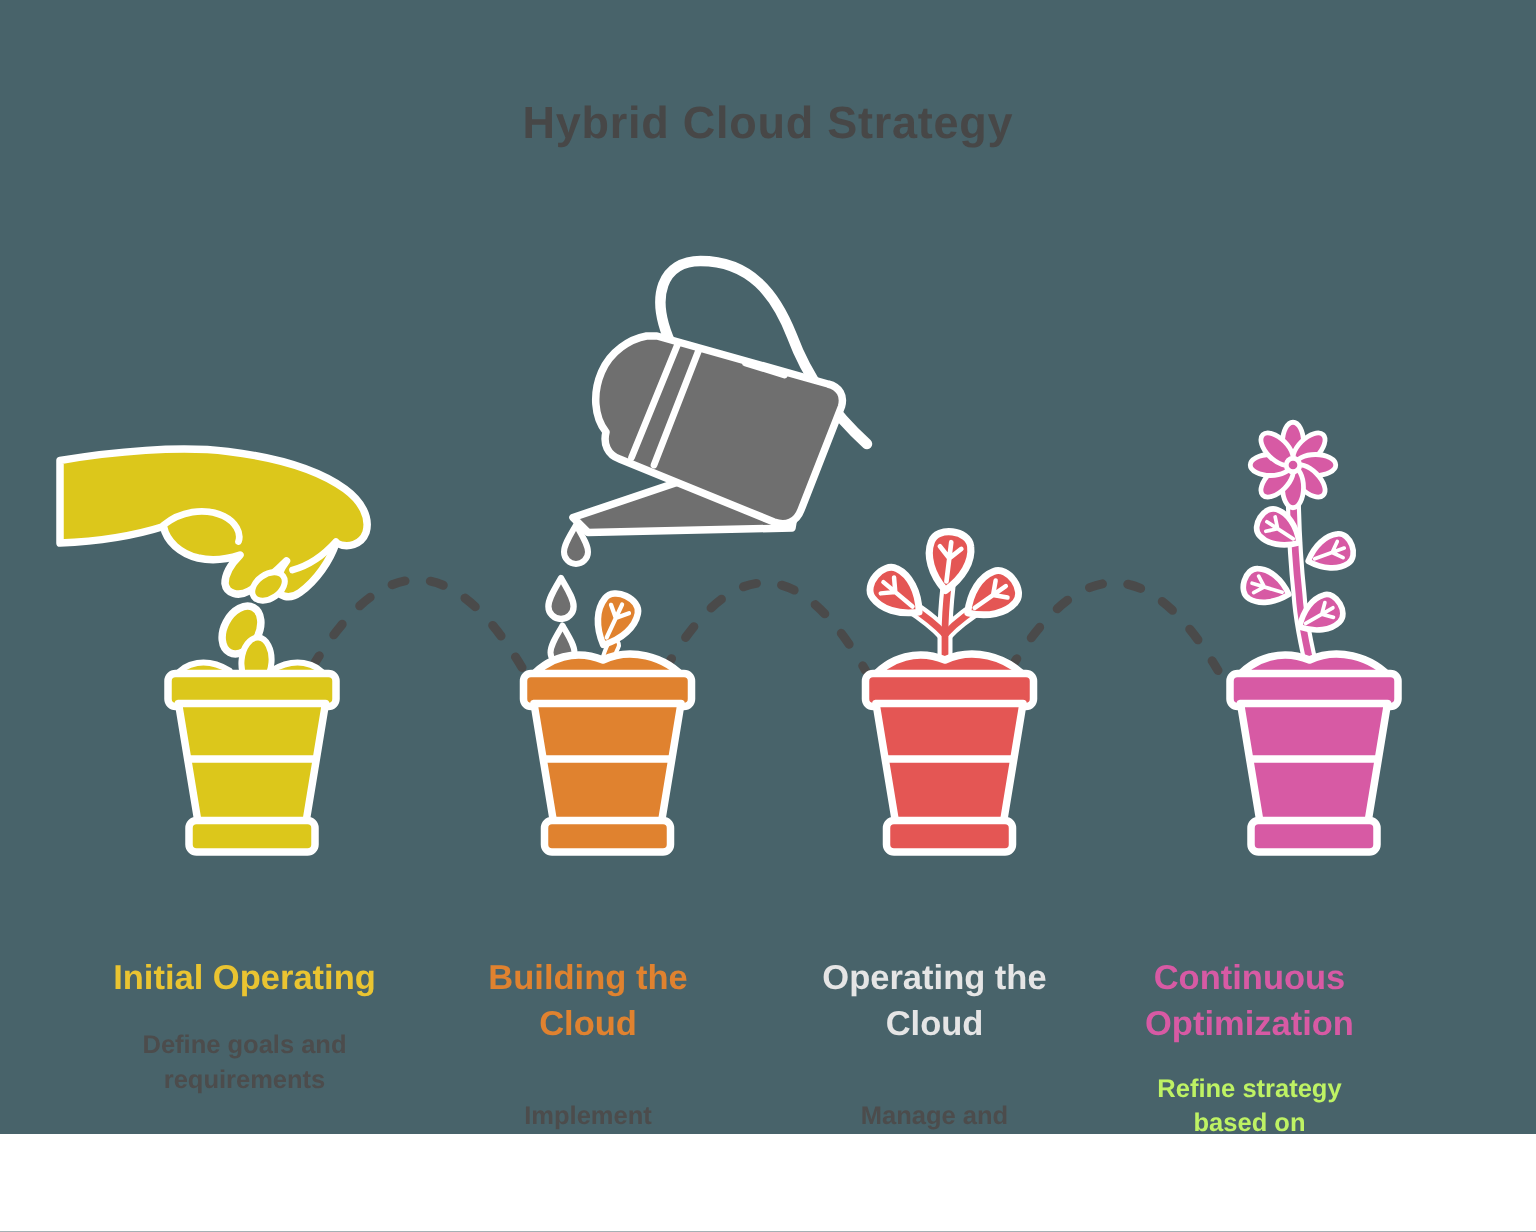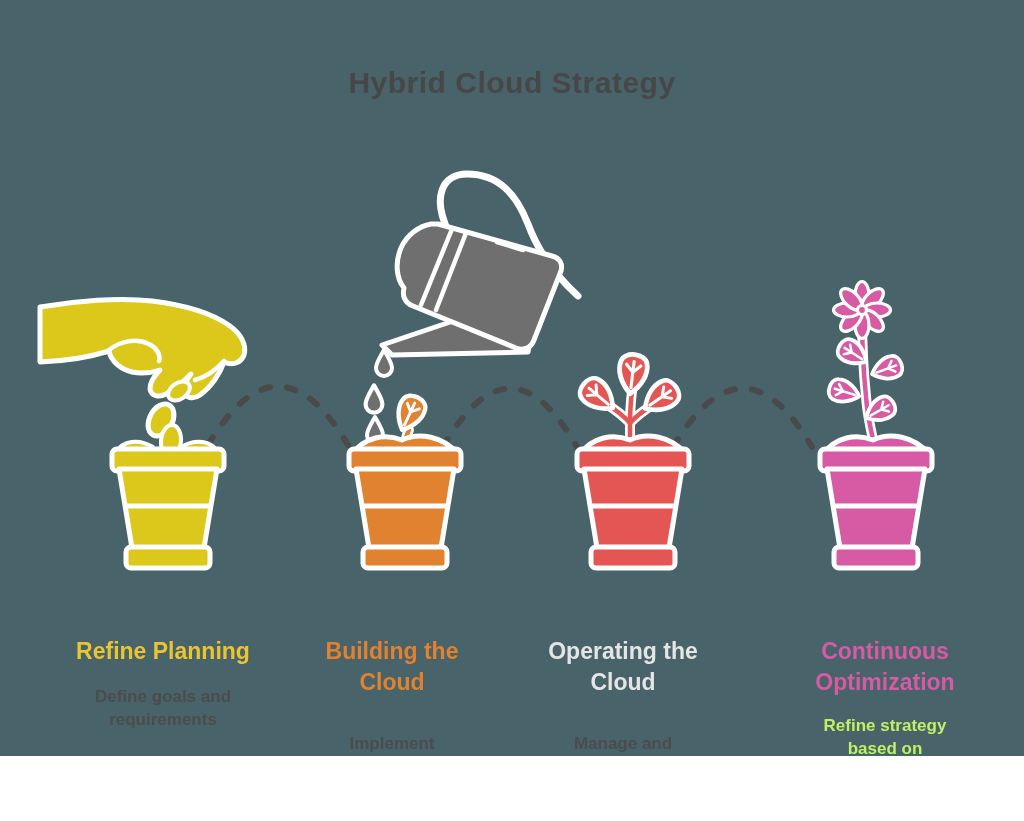--- a/index.html
+++ b/index.html
@@ -153,39 +153,39 @@
       <g transform="translate(876,450)">
         <use href="#soil-mound"></use>
         <use href="#pot-base"></use>
       </g>
     </g>
   </svg>
 
   <h1 class="title" style="color: rgb(71, 71, 71);">Hybrid Cloud Strategy</h1>
 
   <div class="stage" style="left:48px">
-    <div class="stage-heading" style="color: rgb(234, 196, 49);">Refine Planning</div>
+    <div class="stage-heading" style="color: rgb(234, 196, 49);">Initial Operating</div>
     <div class="stage-desc" style="color: rgb(76, 76, 76); text-align: center;">Define goals and
 requirements</div>
   </div>
   <div class="stage deep" style="left:277px">
     <div class="stage-heading" style="color: rgb(224, 130, 47);">Building the
 Cloud</div>
     <div class="stage-desc" style="color: rgb(76, 76, 76); text-align: center;">Implement
 infrastructure and
 services</div>
   </div>
   <div class="stage deep" style="left:508px">
     <div class="stage-heading" style="color: #e5e5e5;">Operating the
 Cloud</div>
     <div class="stage-desc" style="color: rgb(76, 76, 76);">Manage and
 maintain cloud
 environment</div>
   </div>
-  <div class="stage deep" style="left:770px">
+  <div class="stage deep" style="left:718px">
     <div class="stage-heading" style="color: rgb(215, 90, 164);">Continuous
 Optimization</div>
     <div class="stage-desc" style="color: #bef264; margin-top: 16px;">Refine strategy
 based on
 performance</div>
   </div>
 
 </div>
 
 </body></html>

